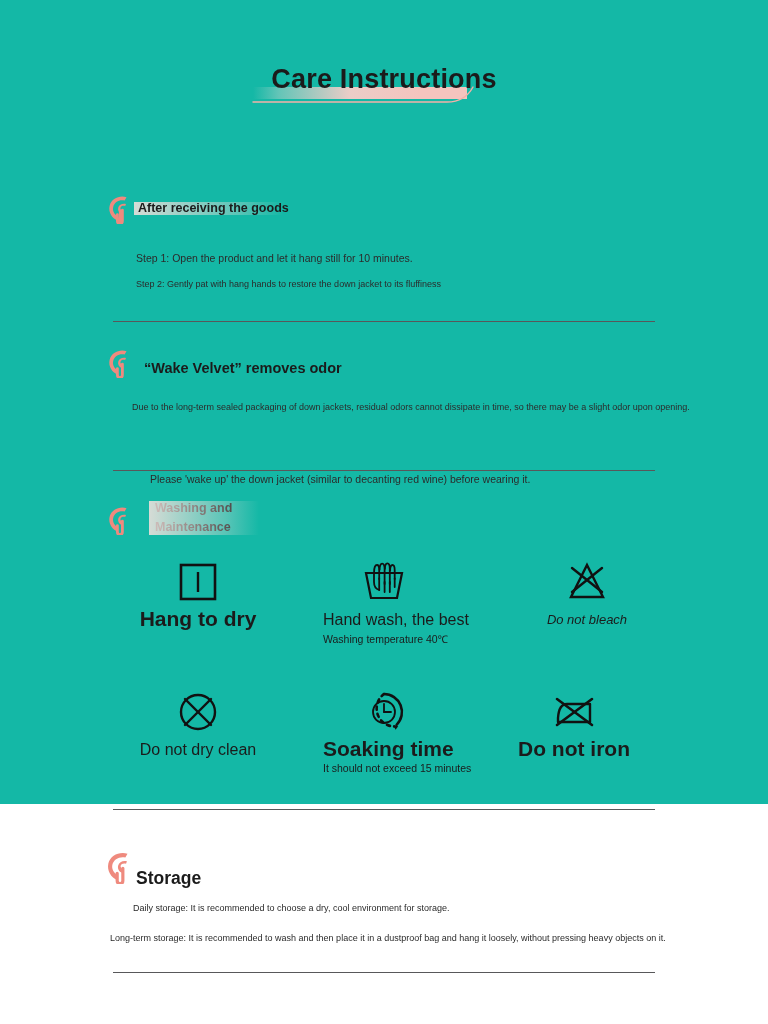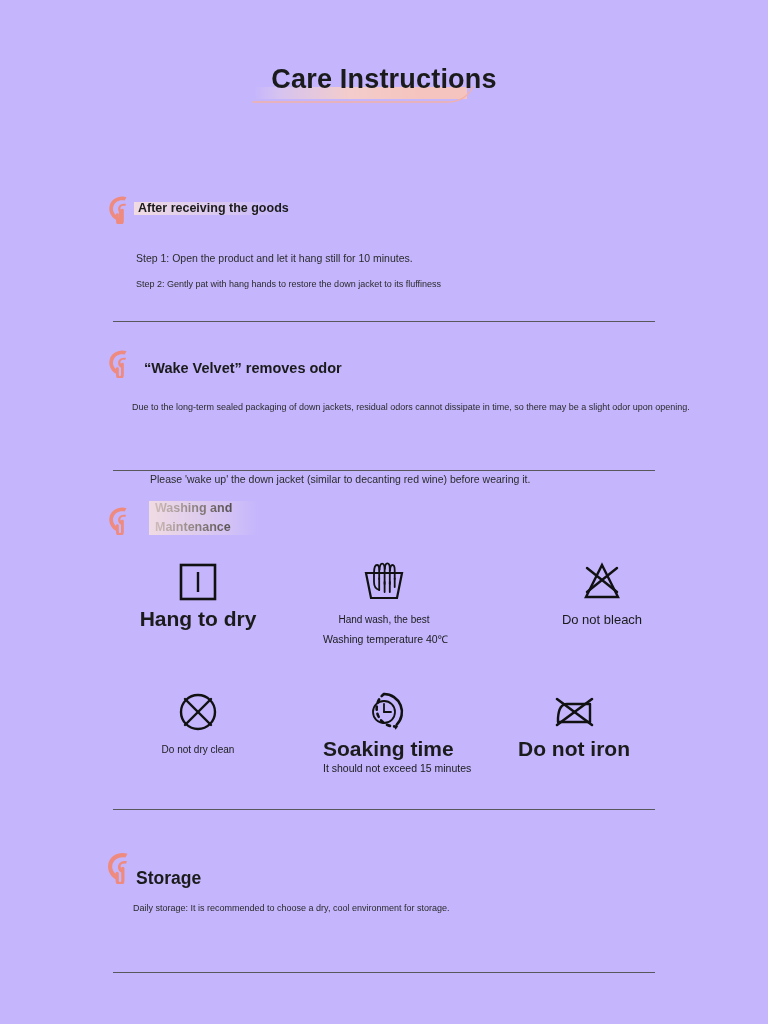--- a/index.html
+++ b/index.html
@@ -13,22 +13,22 @@
     font-family: "Liberation Sans", sans-serif;
     color: #1d1d1d;
     -webkit-font-smoothing: antialiased;
     position: relative;
     overflow: hidden;
   }
 
   .page {
     position: relative;
     width: 768px;
-    height: 1024px;
-    background: #c4b5fd;
+    height: 804px;
+    background: #14b8a6;
   }
 
   
   .title-wrap {
     position: absolute;
     top: 62px;
     left: 0;
     width: 768px;
     text-align: center;
   }
@@ -123,21 +123,21 @@
     height: 54px;
     display: flex;
     align-items: center;
     justify-content: center;
   }
   .symbol-label {
     color: #1b1b1b;
     white-space: nowrap;
   }
   .symbol-label.big { font-size: 21px; font-weight: 700; line-height: 20px; }
-  .symbol-label.mid { font-size: 10px; font-weight: 400; line-height: 21px; }
+  .symbol-label.mid { font-size: 16px; font-weight: 400; line-height: 21px; }
   .symbol-sub { font-size: 10.5px; color: #1b1b1b; line-height: 19px; white-space: nowrap; }
 </style>
 </head>
 <body>
 
 <div class="page">
 
   <div class="title-wrap">
     <div class="title-inner">
       <div class="title-band"></div>
@@ -219,21 +219,21 @@
           <path d="M25.9 8.8 C25.9 5.2 26.9 3.3 28.4 3.3 C29.9 3.3 30.8 5.1 30.8 8.7 L30.8 24" fill="none" stroke="#111" stroke-width="1.8" stroke-linecap="round"></path>
           <path d="M31.1 10.4 C31.1 6.8 32.1 5.0 33.5 5.0 C34.9 5.0 35.7 6.8 35.7 10.2 L35.7 19" fill="none" stroke="#111" stroke-width="1.8" stroke-linecap="round"></path>
           <path d="M20.2 18.5 L20.2 30 M25.6 22 L25.6 32 M30.8 22 L30.8 32 M35.7 18.5 L35.7 27" fill="none" stroke="#111" stroke-width="1.8" stroke-linecap="round"></path>
           <path d="M15 13 L15 22 C15 26 17 29 20.2 30" fill="none" stroke="#111" stroke-width="1.8" stroke-linecap="round"></path>
         </svg>
       </div>
       <div class="symbol-label mid">Hand wash, the best</div>
       <div class="symbol-sub">Washing temperature 40℃</div>
     </div>
 
-    <div class="symbol-cell" style="left:541px; top:58px; width:122px;">
+    <div class="symbol-cell" style="left:526px; top:58px; width:122px;font-style:italic;">
       <div class="symbol-art">
         <svg width="48" height="46" viewBox="0 0 48 46">
           <path d="M24 6 L40 38 L8 38 Z" fill="none" stroke="#111" stroke-width="2.4" stroke-linejoin="miter"></path>
           <line x1="9" y1="9" x2="39" y2="33" stroke="#111" stroke-width="2.4" stroke-linecap="round"></line>
           <line x1="39" y1="9" x2="9" y2="33" stroke="#111" stroke-width="2.4" stroke-linecap="round"></line>
         </svg>
       </div>
       <div class="symbol-label mid" style="font-size:13px;">Do not bleach</div>
     </div>
 
@@ -282,17 +282,18 @@
       <svg class="brand-mark" style="left:104px; top:2px; width:30px; height:34px;" viewBox="0 0 26 30">
         <path d="M20.5 3.2 C13.5 1.0 5.2 4.6 3.6 12.0 C2.2 18.4 6.0 24.4 11.6 26.6 L11.6 22.0 C8.2 20.2 6.3 16.6 7.2 12.9 C8.3 8.2 13.4 5.4 18.6 6.6 Z" fill="#ef8a7e"></path>
         <path d="M20.0 10.0 C16.6 9.1 13.0 10.6 12.2 13.8 C11.6 16.5 13.1 19.0 15.6 20.1 L15.6 16.3 C14.6 15.6 14.2 14.6 14.5 13.7 C15.0 12.1 17.0 11.5 19.2 12.1 Z" fill="#ef8a7e"></path>
         <path d="M11.4 20.6 L11.4 27.1 C11.4 28.6 12.5 29.6 13.9 29.6 C15.4 29.6 16.4 28.5 16.4 27.1 L16.4 16.1" fill="none" stroke="#ef8a7e" stroke-width="2.8" stroke-linecap="round" stroke-linejoin="round"></path>
       </svg>
       <div class="sec-title" style="margin-left:136px; font-size:17.5px; line-height:24px; margin-top:18px; position:relative;">
         <span>Storage</span>
       </div>
     </div>
     <div class="body-line" style="left:133px; top:53px; font-size:9px; line-height:15px;">Daily storage: It is recommended to choose a dry, cool environment for storage.</div>
+    <div class="body-line" style="left:110px; top:83px; font-size:9px; line-height:15px;">Long-term storage: It is recommended to wash and then place it in a dustproof bag and hang it loosely, without pressing heavy objects on it.</div>
   </div>
 
   <div class="divider" style="top:972px;"></div>
 
 </div>
 
 </body></html>

